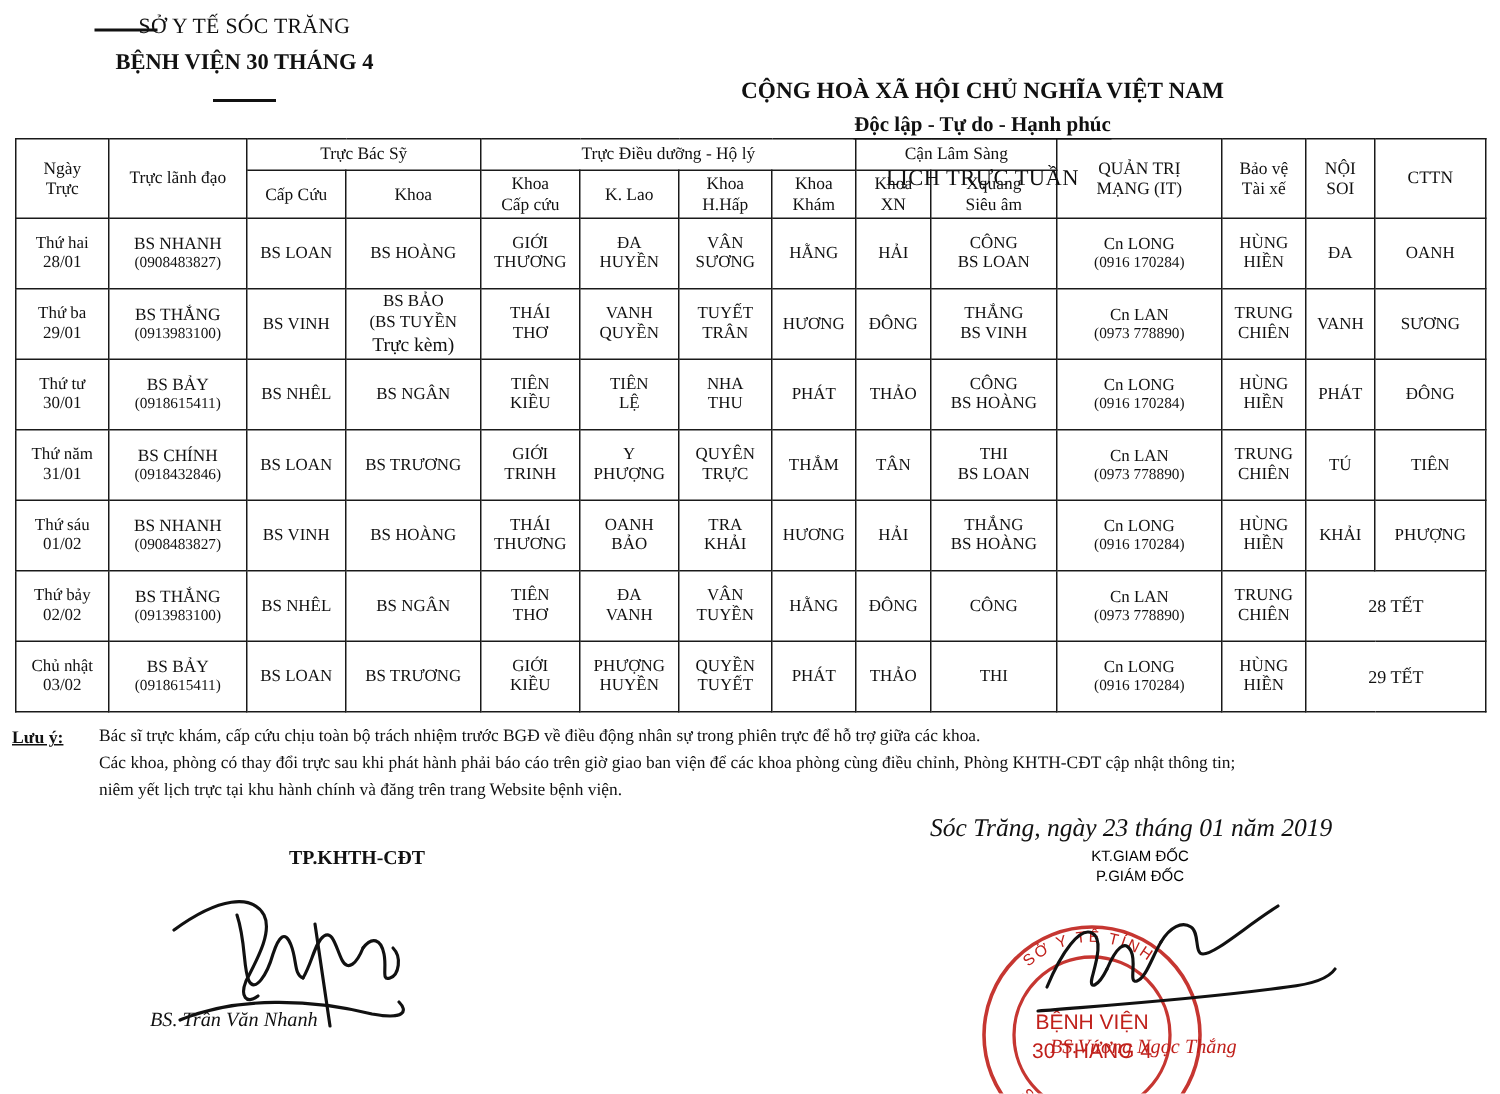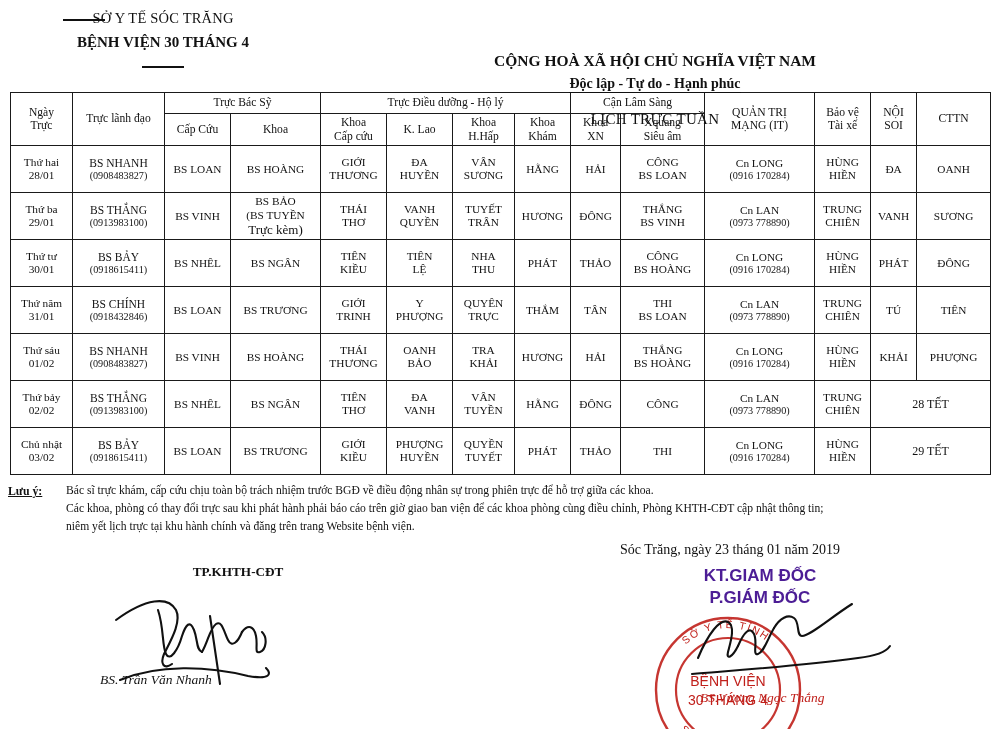--- a/index.html
+++ b/index.html
@@ -138,21 +138,22 @@
   
   .sig-area {
     position: relative;
     height: 215px;
     margin-top: 6px;
   }
   .place-date {
     position: absolute;
     left: 620px;
     top: 0px;
-    font-size: 14px;
+    font-size: 17px;
+    font-style: italic;
     white-space: nowrap;
   }
   .sig-left {
     position: absolute;
     left: 128px;
     top: 22px;
     width: 220px;
     text-align: center;
   }
   .sig-right {
@@ -161,23 +162,23 @@
     top: 22px;
     width: 240px;
     text-align: center;
   }
   .sig-role {
     font-size: 13.2px;
     font-weight: bold;
     white-space: nowrap;
   }
   .sig-role-red {
-    font-size: 17px;
-    font-weight: bold;
-    color: #4c1d95;
+    font-size: 10px;
+    font-weight: normal;
+    color: #000000;
     margin-top: 2px;
     white-space: nowrap;
     font-family: "Liberation Sans", sans-serif;
   }
   .sig-name {
     font-size: 13px;
     font-style: italic;
     white-space: nowrap;
   }
   .sig-name-left {

